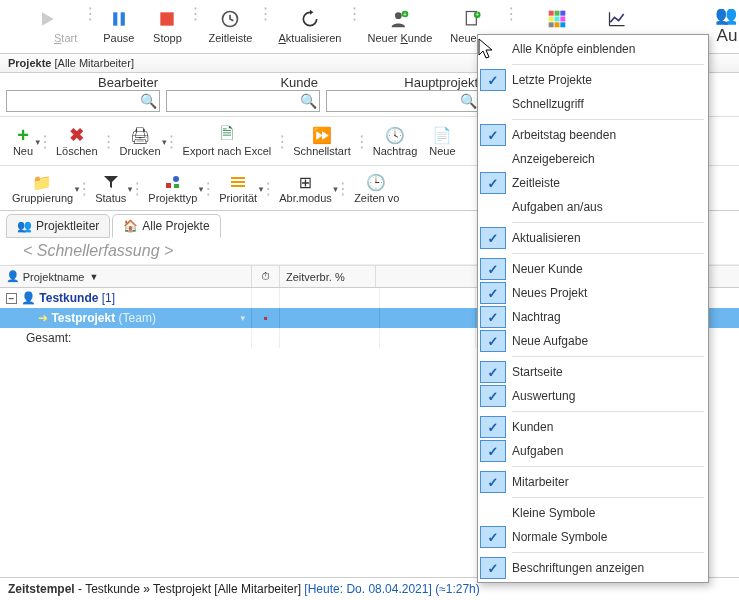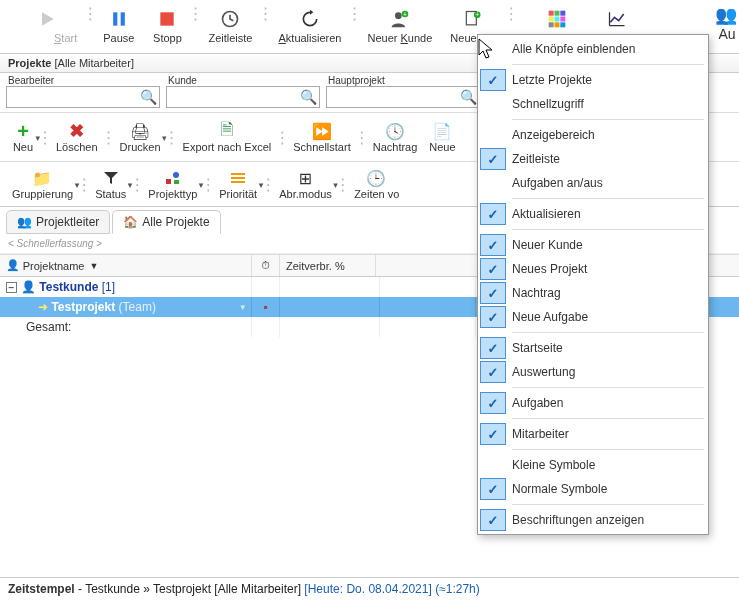--- a/index.html
+++ b/index.html
@@ -15,42 +15,42 @@
 .sep-dots { width: 6px; display: flex; align-items: center; justify-content: center; }
 .sep-dots::before { content: "⋮"; color: #bbb; font-size: 16px; }
 
 
 .title-bar { background: linear-gradient(#fdfdfd,#f2f2f2); border-bottom: 1px solid #ccc; padding: 3px 8px; font-size: 11px; font-weight: bold; }
 .title-bar .sub { font-weight: normal; }
 
 
 .filter-row { display: flex; gap: 6px; padding: 0 6px 4px 6px; border-bottom: 1px solid #ddd; }
 .filter-field { display: flex; flex-direction: column; padding-top: 2px; }
-.filter-field .flabel { font-size: 10px; color: #333; padding: 0 2px; }
+.filter-field .flabel { font-size: 13px; color: #333; padding: 0 2px; text-align: right; }
 .filter-input { display: flex; align-items: center; border: 1px solid #aaa; height: 22px; background: #fff; }
 .filter-input input { border: none; outline: none; flex: 1; padding: 0 4px; font-size: 12px; width: 100%; }
 .filter-input .mag { width: 20px; text-align: center; color: #1a5fb4; font-size: 14px; cursor: pointer; }
 
 
 .sec-toolbar { display: flex; padding: 6px 6px; gap: 2px; border-bottom: 1px solid #ddd; flex-wrap: wrap; row-gap: 6px; }
 .sec-btn { display: flex; flex-direction: column; align-items: center; padding: 2px 6px; min-width: 34px; cursor: pointer; position: relative; }
 .sec-btn .icon { height: 20px; font-size: 16px; display: flex; align-items: center; }
 .sec-btn .lbl { font-size: 11px; color: #333; white-space: nowrap; }
 .sec-btn .drop { position: absolute; right: 0; top: 14px; font-size: 9px; color: #555; }
 
 
 .third-toolbar { display: flex; padding: 4px 6px; gap: 2px; border-bottom: 1px solid #ccc; }
 
 
 .tab-row { display: flex; padding: 3px 6px 0 6px; gap: 2px; }
 .tab { display: flex; align-items: center; gap: 4px; padding: 4px 10px; border: 1px solid #ccc; border-radius: 5px 5px 0 0; background: #f5f5f5; font-size: 12px; cursor: pointer; }
 .tab.active { background: #fff; border-bottom: 1px solid #fff; font-weight: normal; }
 
 
-.quick { padding: 4px 8px; color: #999; font-style: italic; font-size: 10px; border-bottom: 1px solid #eee; }
+.quick { padding: 4px 8px; color: #999; font-style: italic; font-size: 16px; border-bottom: 1px solid #eee; margin-left: 15px; }
 
 
 .grid-header { display: flex; background: #f8f8f8; border-top: 1px solid #ddd; border-bottom: 1px solid #ccc; }
 .gh { padding: 4px 6px; border-right: 1px solid #ddd; font-size: 11px; display: flex; align-items: center; gap: 3px; }
 .gh.c1 { width: 252px; }
 .gh.c2 { width: 28px; text-align: center; justify-content: center; }
 .gh.c3 { width: 100px; }
 .gh.c4 { width: 96px; }
 
 
@@ -182,21 +182,21 @@
     <span class="icon">
         <svg class="icon-svg" viewBox="0 0 24 24">
           <path d="M3 20 L3 4 M3 20 L21 20" stroke="#333" stroke-width="1.5" fill="none"></path>
           <path d="M4 16 L9 10 L14 14 L20 6" stroke="#337" stroke-width="2" fill="none"></path>
         </svg>
       </span>
     <span class="lbl">&nbsp;</span>
   </div>
   <div class="right-cut">
     <span class="icon" style="font-size:18px">👥</span>
-    <span class="lbl" style="font-size:14px">Au</span>
+    <span class="lbl" style="font-size:17px">Au</span>
   </div>
 </div>
 
 <div class="title-bar">
   <span>Projekte</span>
   <span class="sub">[Alle Mitarbeiter]</span>
 </div>
 
 <div class="filter-row">
   <div class="filter-field" style="width:154px">
@@ -376,20 +376,24 @@
     <div class="menu-item">
       <span class="menu-check checked"></span>
       <span>Letzte Projekte</span>
     </div>
     <div class="menu-item">
       <span class="menu-check"></span>
       <span>Schnellzugriff</span>
     </div>
     <div class="menu-sep"></div>
     <div class="menu-item">
+      <span class="menu-check checked"></span>
+      <span>Arbeitstag beenden</span>
+    </div>
+    <div class="menu-item">
       <span class="menu-check"></span>
       <span>Anzeigebereich</span>
     </div>
     <div class="menu-item">
       <span class="menu-check checked"></span>
       <span>Zeitleiste</span>
     </div>
     <div class="menu-item">
       <span class="menu-check"></span>
       <span>Aufgaben an/aus</span>
@@ -419,20 +423,24 @@
     <div class="menu-sep"></div>
     <div class="menu-item">
       <span class="menu-check checked"></span>
       <span>Startseite</span>
     </div>
     <div class="menu-item">
       <span class="menu-check checked"></span>
       <span>Auswertung</span>
     </div>
     <div class="menu-sep"></div>
+    <div class="menu-item">
+      <span class="menu-check checked"></span>
+      <span>Kunden</span>
+    </div>
     <div class="menu-item">
       <span class="menu-check checked"></span>
       <span>Aufgaben</span>
     </div>
     <div class="menu-sep"></div>
     <div class="menu-item">
       <span class="menu-check checked"></span>
       <span>Mitarbeiter</span>
     </div>
     <div class="menu-sep"></div>

